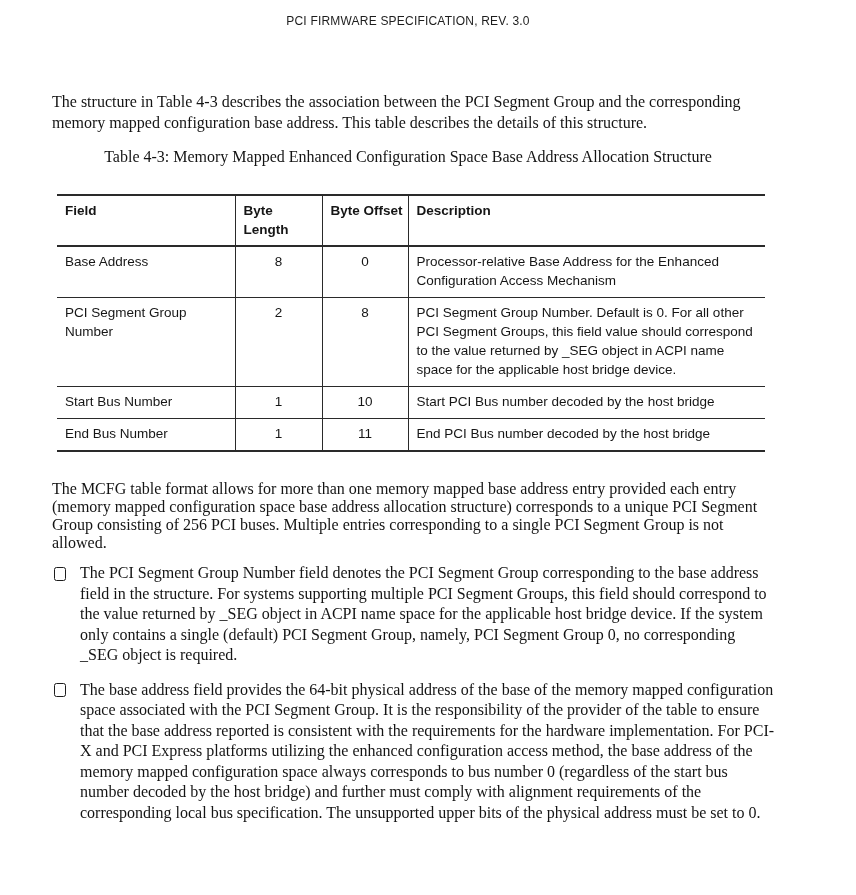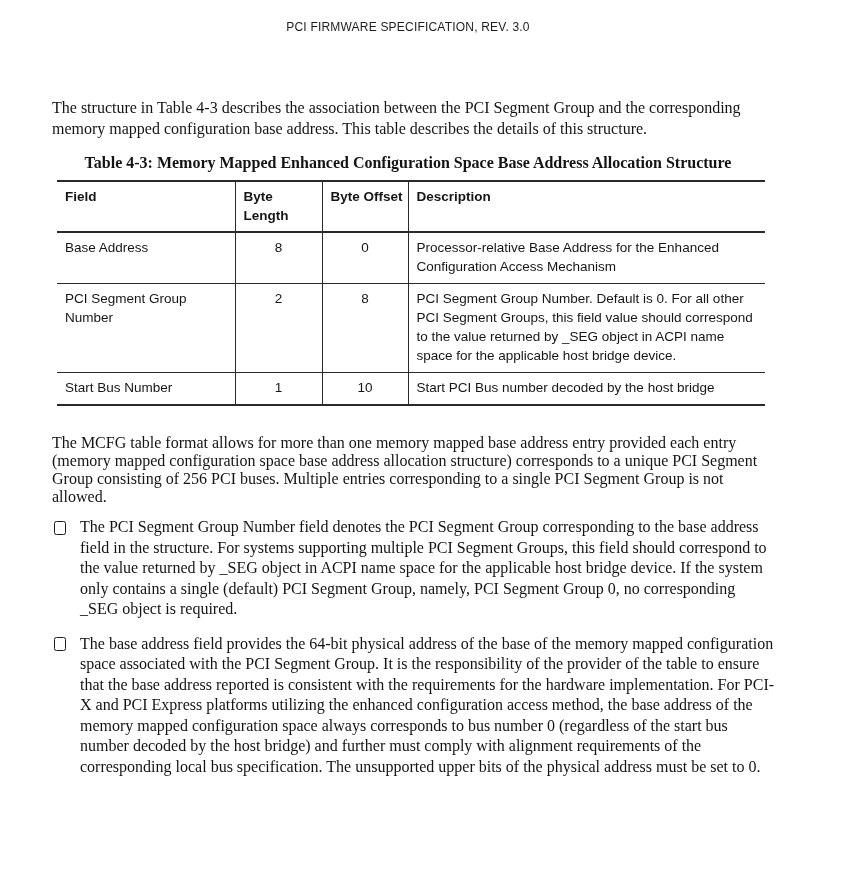--- a/index.html
+++ b/index.html
@@ -8,21 +8,21 @@
     background: #ffffff;
   }
   body {
     width: 856px;
     height: 895px;
     overflow: hidden;
     font-family: "Liberation Serif", serif;
     color: #141414;
   }
   .page {
-    padding: 20px 0 0 52px;
+    padding: 14px 0 0 52px;
   }
   .page-header {
     width: 712px;
     text-align: center;
     font-family: "Liberation Sans", sans-serif;
     font-size: 12px;
     letter-spacing: 0.2px;
     color: #1d1d1d;
   }
   .intro-paragraph {
@@ -30,26 +30,26 @@
     width: 712px;
     font-size: 16px;
     line-height: 20.5px;
     text-align: left;
   }
   .table-caption {
     margin-top: 13px;
     margin-left: 14px;
     width: 684px;
     text-align: center;
-    font-weight: bold;
+    font-weight: normal;
     font-size: 16px;
     line-height: 21px;
   }
   table.spec-table {
-    margin-top: 7px;
+    margin-top: 27px;
     margin-left: 5px;
     width: 708px;
     border-collapse: collapse;
     table-layout: fixed;
     font-family: "Liberation Sans", sans-serif;
     font-size: 13.5px;
     line-height: 19px;
     color: #161616;
     border-top: 2px solid #2a2a2a;
     border-bottom: 2px solid #2a2a2a;
@@ -148,20 +148,26 @@
         <td class="num">2</td>
         <td class="num">8</td>
         <td>PCI Segment Group Number. Default is 0.  For all other PCI Segment Groups, this field value should correspond to the value returned by _SEG object in ACPI name space for the applicable host bridge device.</td>
       </tr>
       <tr>
         <td>Start Bus Number</td>
         <td class="num">1</td>
         <td class="num">10</td>
         <td>Start PCI Bus number decoded by the host bridge</td>
       </tr>
+      <tr>
+        <td>End Bus Number</td>
+        <td class="num">1</td>
+        <td class="num">11</td>
+        <td>End PCI Bus number decoded by the host bridge</td>
+      </tr>
     </tbody>
   </table>
 
   <div class="mcfg-paragraph">The MCFG table format allows for more than one memory mapped base address entry provided each entry (memory mapped configuration space base address allocation structure) corresponds to a unique PCI Segment Group consisting of 256 PCI buses.  Multiple entries corresponding to a single PCI Segment Group is not allowed.</div>
 
   <div class="bullet-list">
     <div class="bullet-item">
       <span class="bullet-square"></span>
       <span>The PCI Segment Group Number field denotes the PCI Segment Group corresponding to the base address field in the structure.  For systems supporting multiple PCI Segment Groups, this field should correspond to the value returned by _SEG object in ACPI name space for the applicable host bridge device.  If the system only contains a single (default) PCI Segment Group, namely, PCI Segment Group 0, no corresponding _SEG object is required.</span>
     </div>

